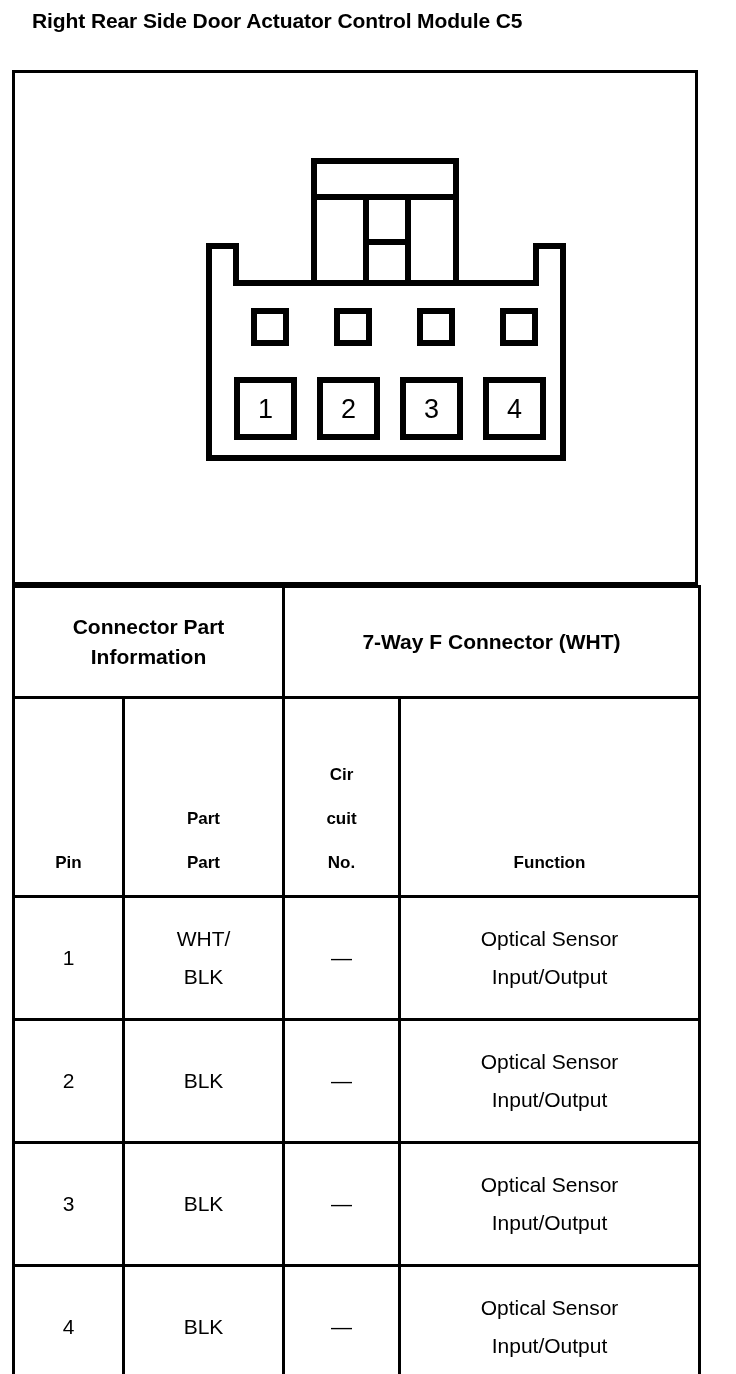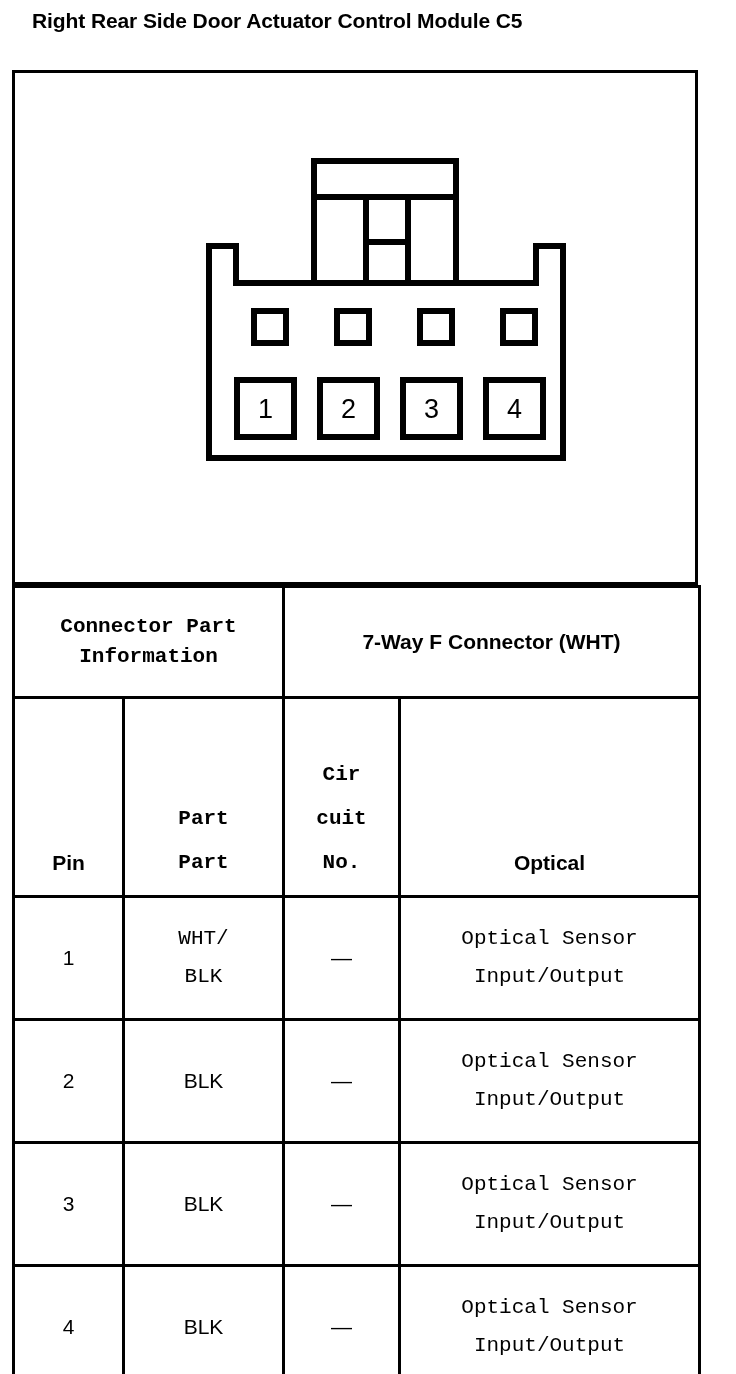--- a/index.html
+++ b/index.html
@@ -91,40 +91,40 @@
     font-size: 21px;
     line-height: 30px;
   }
   .band-label { padding: 0 10px; }
   .band-value { padding: 0 12px; }
 
   
   .head-row td {
     height: 186px;
     font-weight: bold;
-    font-size: 21px;
+    font-size: 17px;
     line-height: 44px;
     vertical-align: bottom;
     padding-bottom: 10px;
   }
 
   
   .data-row td {
     height: 120px;
     font-weight: normal;
     font-size: 21px;
     line-height: 38px;
   }
   .cell-function {
     text-align: left;
     padding-left: 14px;
   }
   .cell-dash { font-size: 21px; }
 
-  .stack-line { display: block; font-family: Liberation Mono, monospace; }
+  .stack-line { display: block; }
 </style>
 </head>
 <body>
 
 <div class="page-title">Right Rear Side Door Actuator Control Module C5</div>
 
 <div class="diagram-box">
 
   <div class="connector">
     <svg width="380" height="390" viewBox="0 0 380 390" xmlns="http://www.w3.org/2000/svg">
@@ -192,21 +192,21 @@
       <td>Pin</td>
       <td>
         <span class="stack-line">Part</span>
         <span class="stack-line">Part</span>
       </td>
       <td>
         <span class="stack-line">Cir</span>
         <span class="stack-line">cuit</span>
         <span class="stack-line">No.</span>
       </td>
-      <td>Optical</td>
+      <td>Function</td>
     </tr>
 
     <tr class="data-row">
       <td>1</td>
       <td>
         <span class="stack-line">WHT/</span>
         <span class="stack-line">BLK</span>
       </td>
       <td class="cell-dash">—</td>
       <td class="cell-function">

